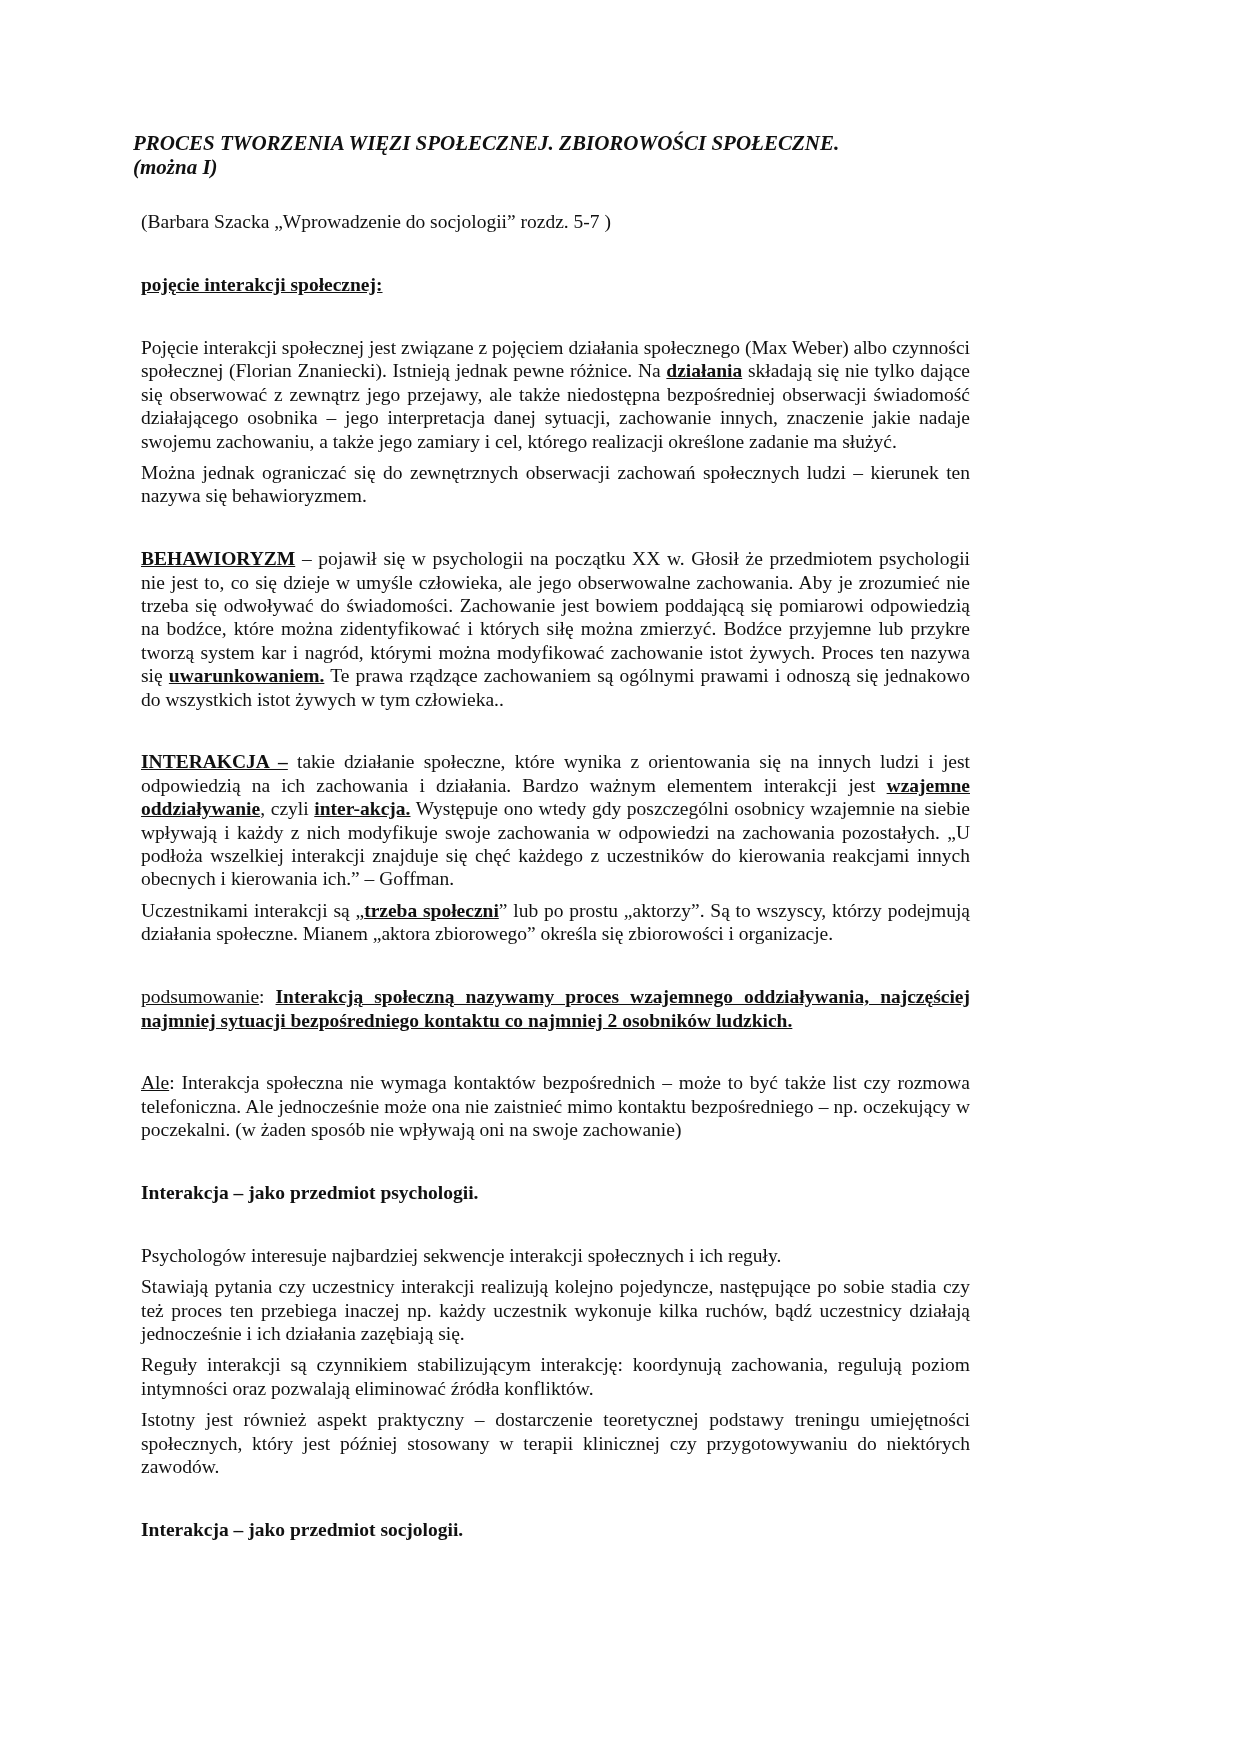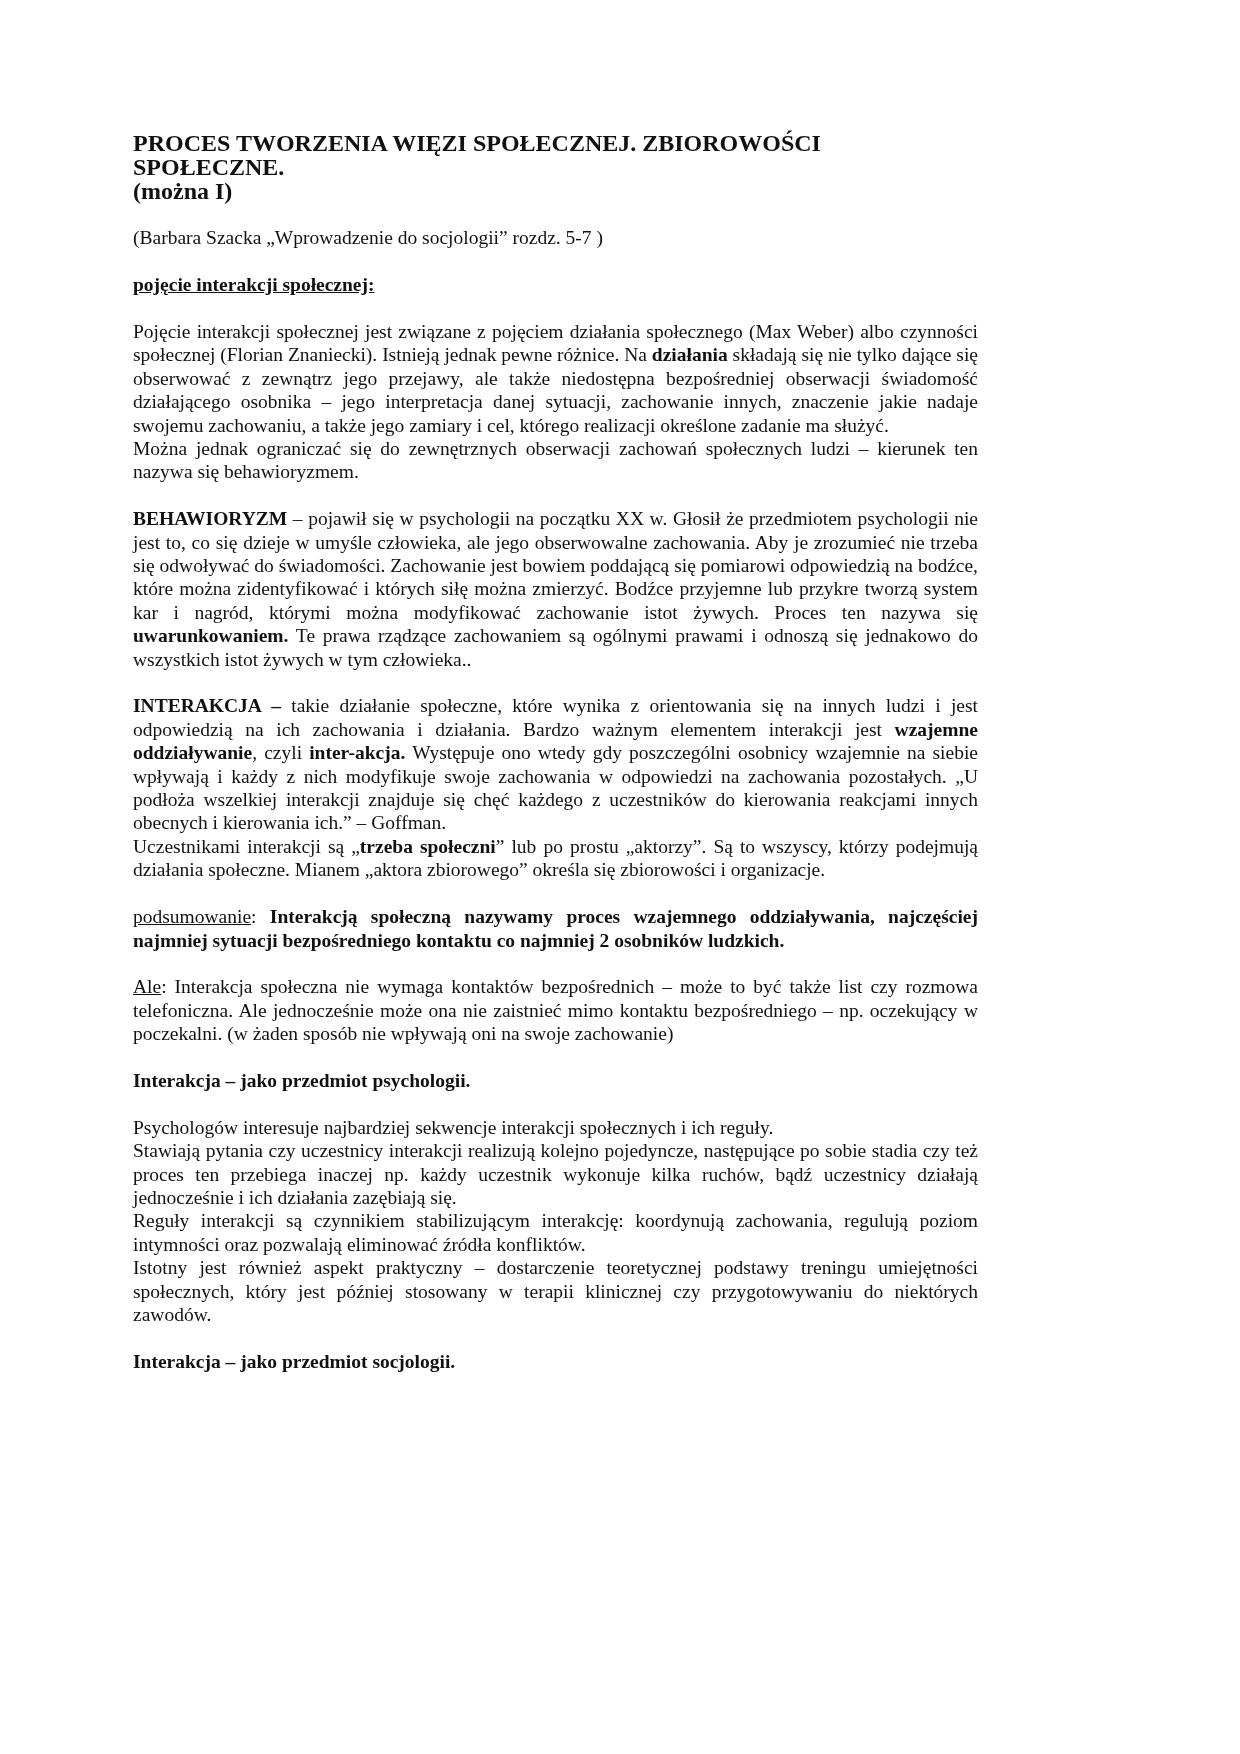--- a/index.html
+++ b/index.html
@@ -2,25 +2,25 @@
 <html><head>
 <meta charset="utf-8">
 <style>
   html, body { margin: 0; padding: 0; background: #ffffff; }
   body { width: 1240px; height: 1754px; position: relative; overflow: hidden; }
   .page {
     position: absolute; left: 133px; top: 131px; width: 845px;
     font-family: "Liberation Serif", "DejaVu Serif", serif;
     font-size: 19.5px; line-height: 23.4px; color: #111111;
   }
-  .title { font-weight: bold; font-size: 24px; line-height: 24px; margin: 0; }
-  p { margin: 0; }
+  .title { font-weight: bold; font-size: 21px; line-height: 24px; margin: 0; font-style: italic; }
+  p { margin: 8px; }
   .just { text-align: justify; }
   .gap { height: 23.4px; }
-  b { font-weight: bold; }
+  b { font-weight: bold; text-decoration: underline; }
   u { text-decoration: underline; }
   .heading { font-weight: bold; }
 </style>
 </head>
 <body>
 
 <div class="page">
   <p class="title">
     <span>PROCES TWORZENIA WIĘZI SPOŁECZNEJ. ZBIOROWOŚCI SPOŁECZNE.</span><br>
     <span>(można I)</span>

